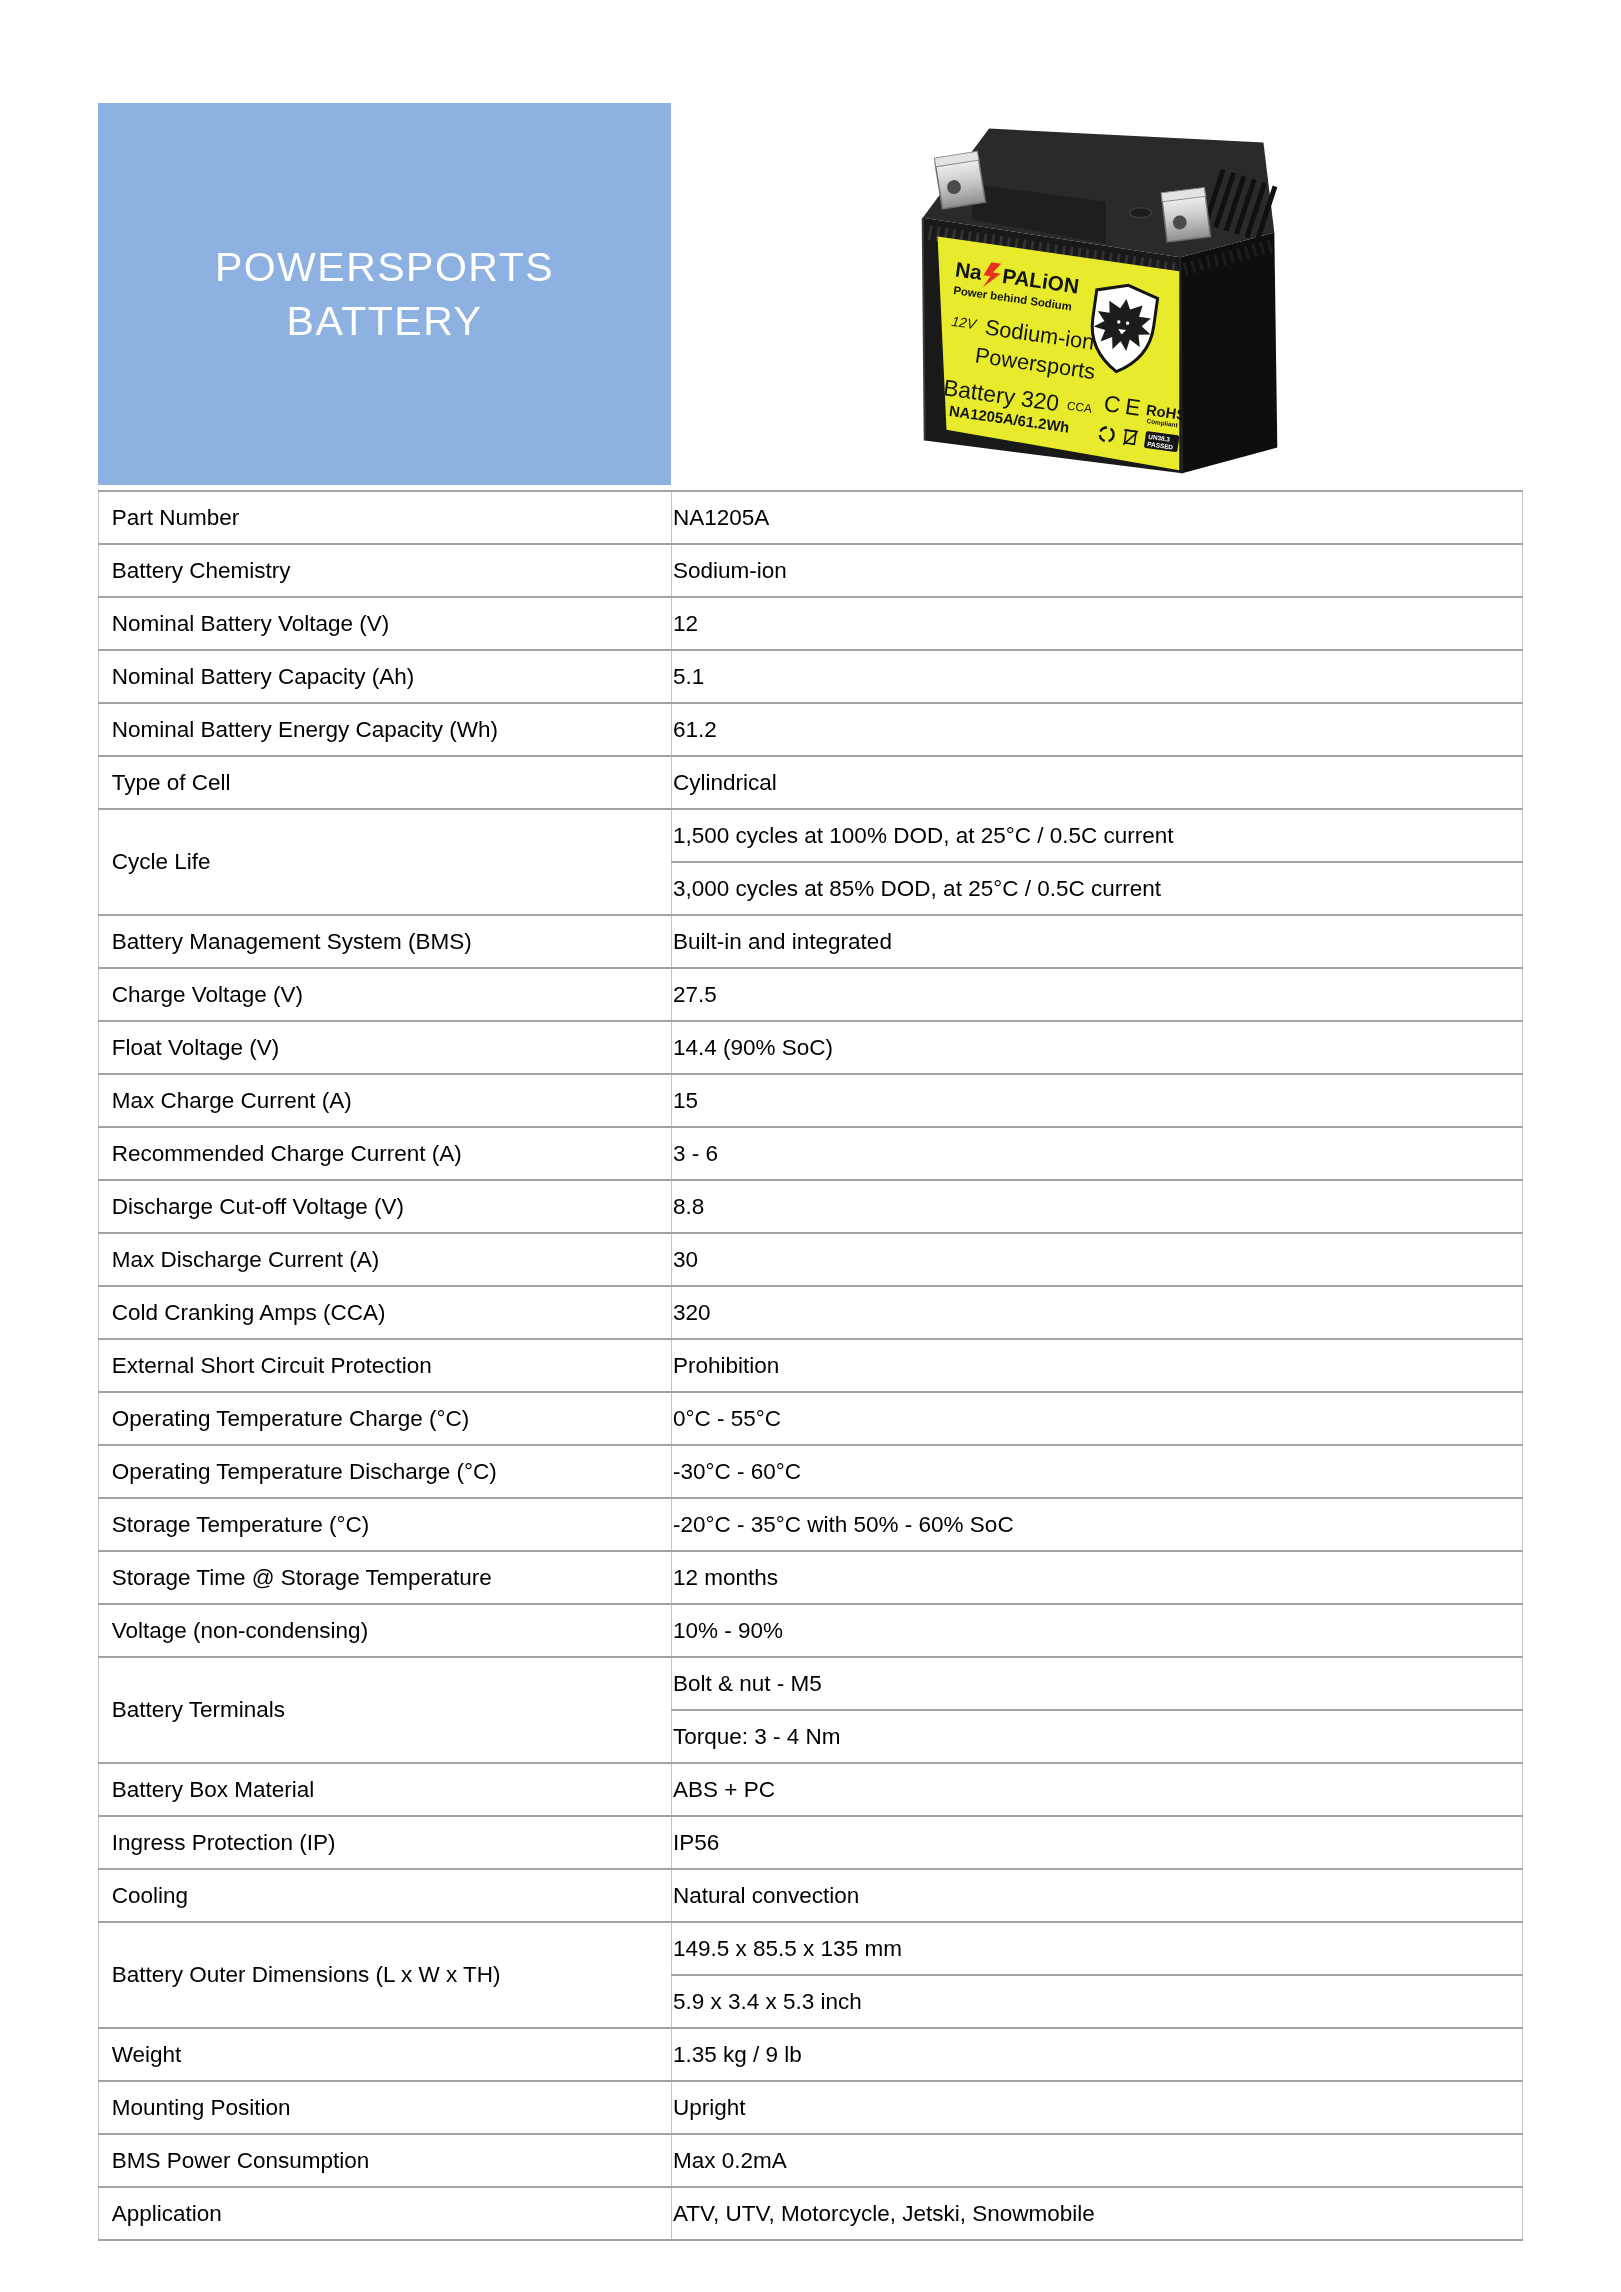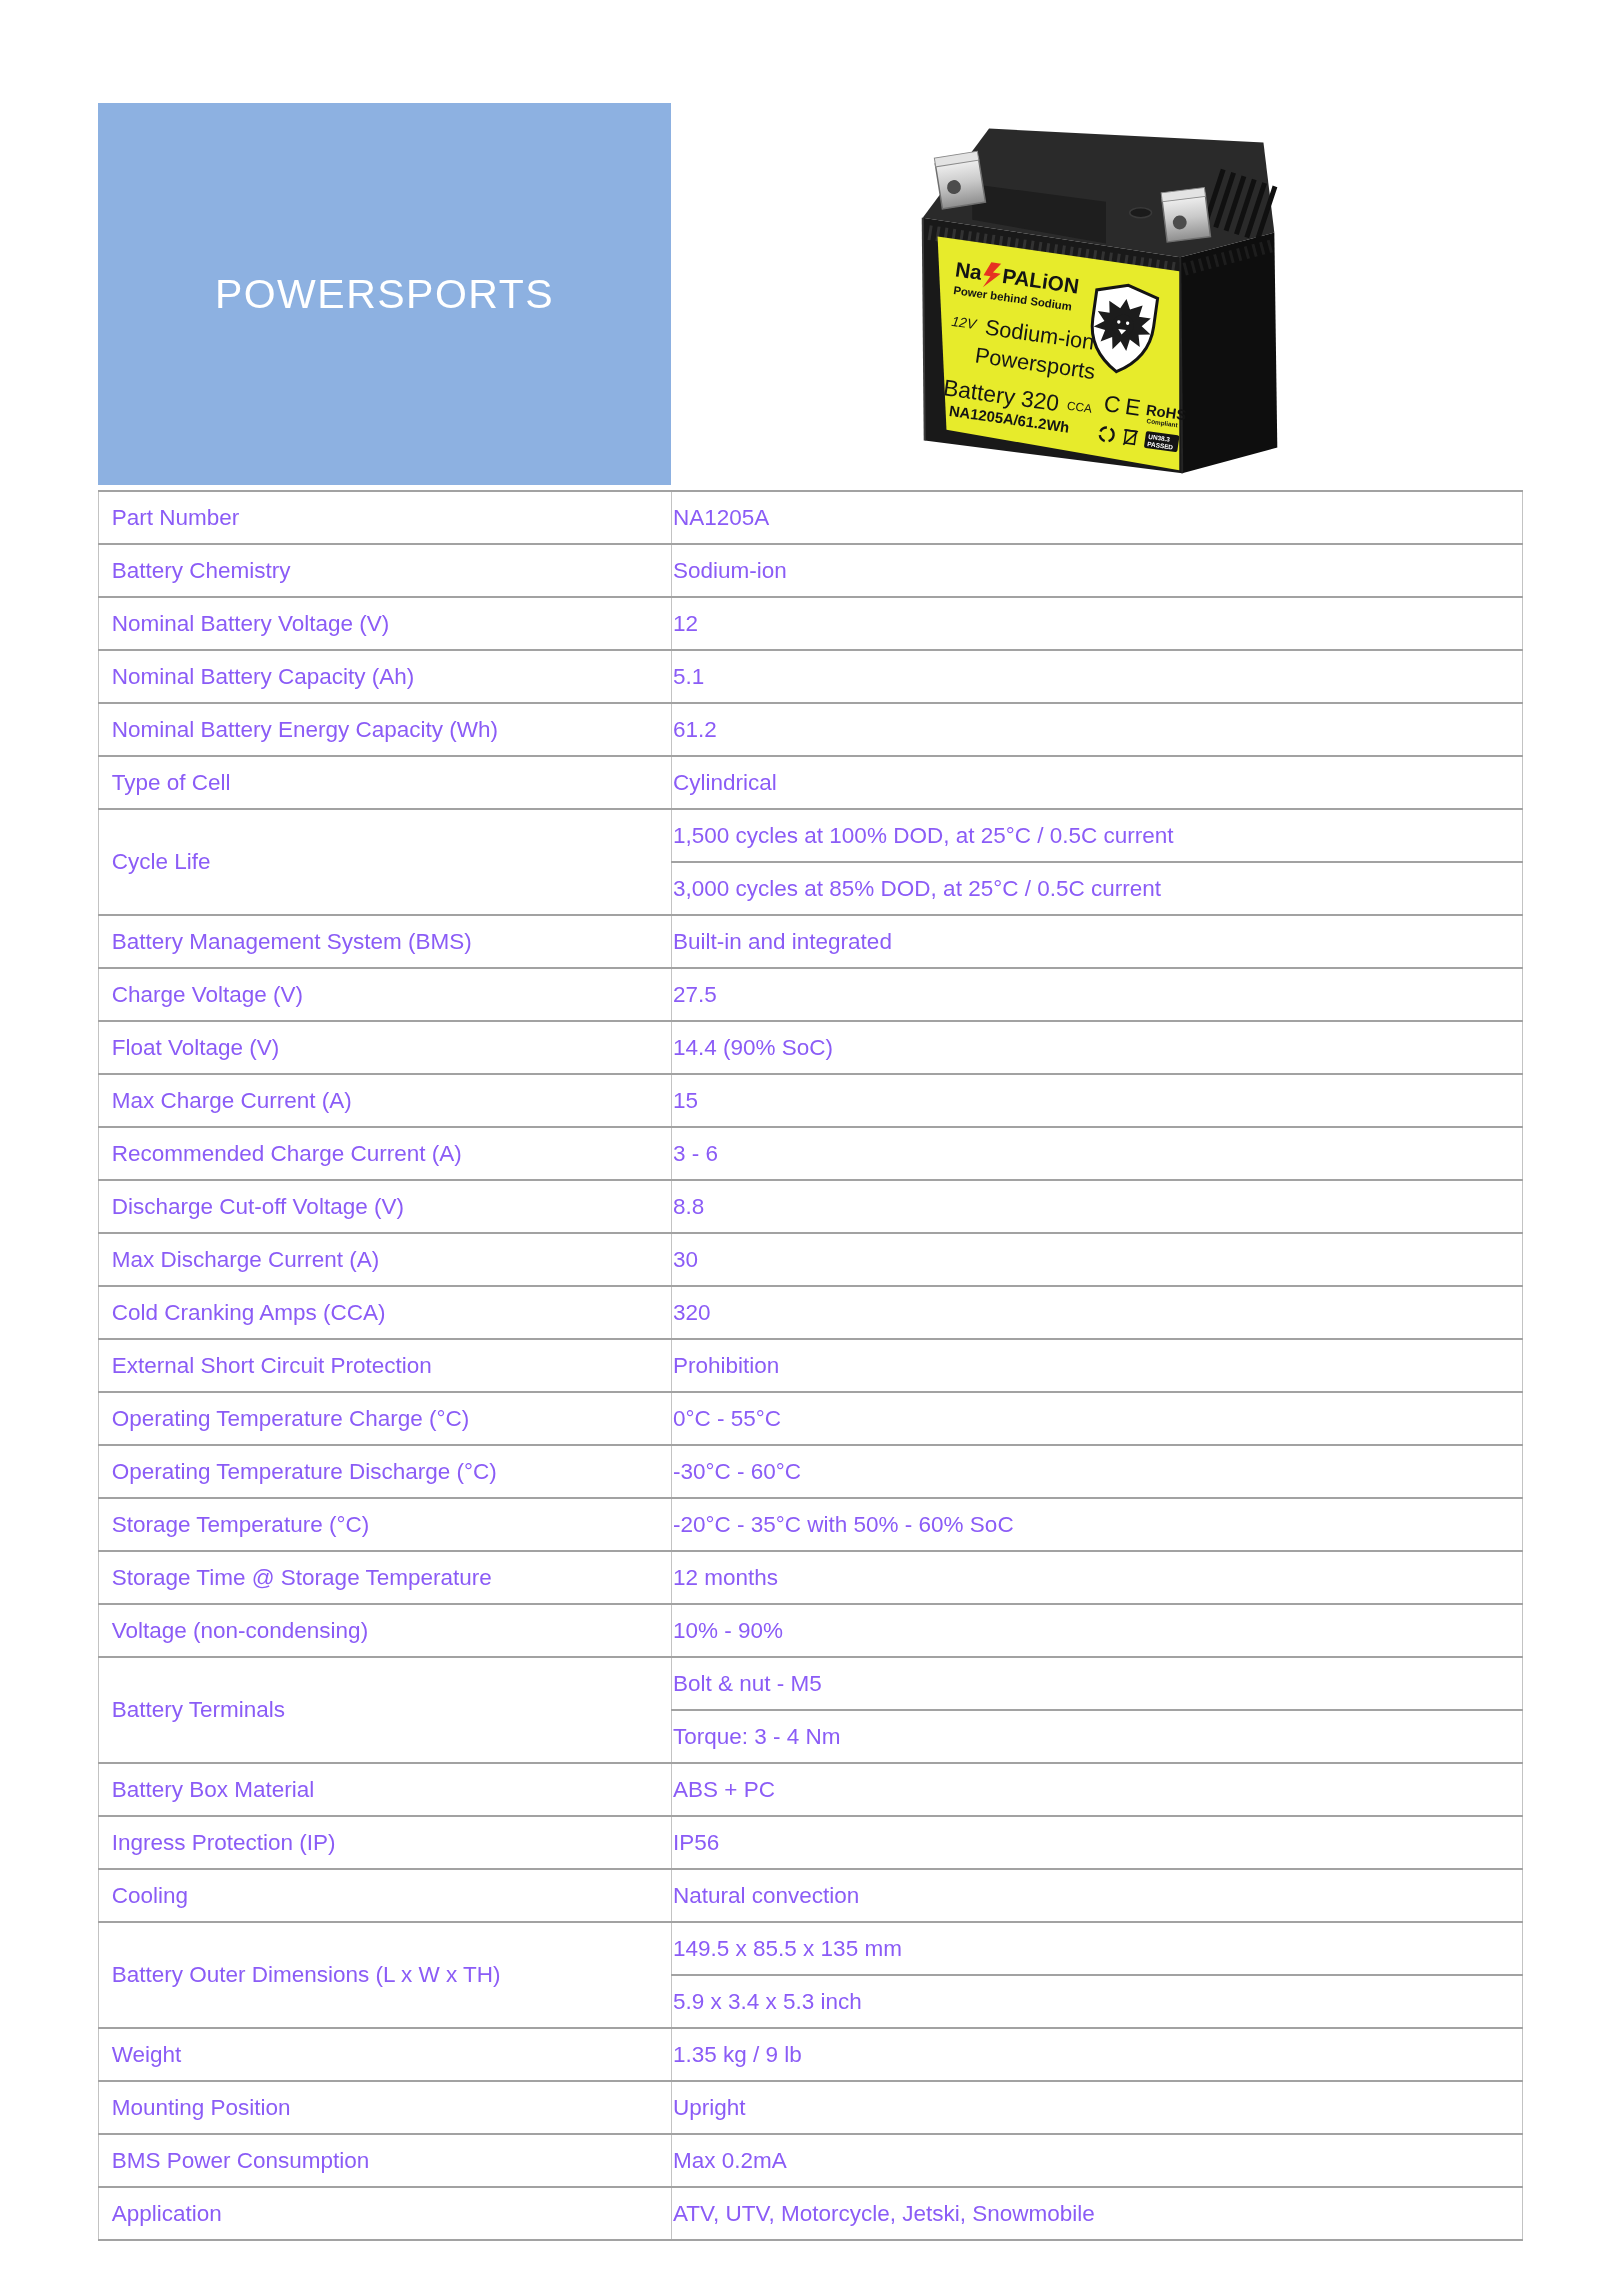--- a/index.html
+++ b/index.html
@@ -17,37 +17,38 @@
   .hero-title{
     color:#ffffff;font-size:41px;letter-spacing:1.5px;line-height:1.32;
     text-align:center;font-weight:400;
   }
   
   .battery-art{position:absolute;left:893px;top:98px;width:416px;height:388px;}
   
   table.spec{
     position:absolute;left:98px;top:490px;width:1425px;
     border-collapse:collapse;table-layout:fixed;
-    font-size:22.5px;color:#8b5cf6;
+    font-size:22.5px;color:#000000;
   }
   table.spec td{
     height:49px;
     border-top:2px solid #a2a2a2;border-bottom:2px solid #a2a2a2;
     border-left:1px solid #c3c3c3;border-right:1px solid #c3c3c3;
     overflow:hidden;white-space:nowrap;
   }
   td.label-cell{text-align:left;padding-left:12.7px;}
   td.value-cell{text-align:left;}
 </style>
 </head>
 <body>
 
 <div class="hero-panel">
   <div class="hero-title">
     <div>POWERSPORTS</div>
+    <div>BATTERY</div>
   </div>
 </div>
 
 <svg class="battery-art" viewBox="0 0 420 390" xmlns="http://www.w3.org/2000/svg">
   <defs>
     <linearGradient id="silver" x1="0" y1="0" x2="0" y2="1">
       <stop offset="0" stop-color="#f2f2f2"></stop>
       <stop offset="0.5" stop-color="#c9c9c9"></stop>
       <stop offset="1" stop-color="#8f8f8f"></stop>
     </linearGradient>

